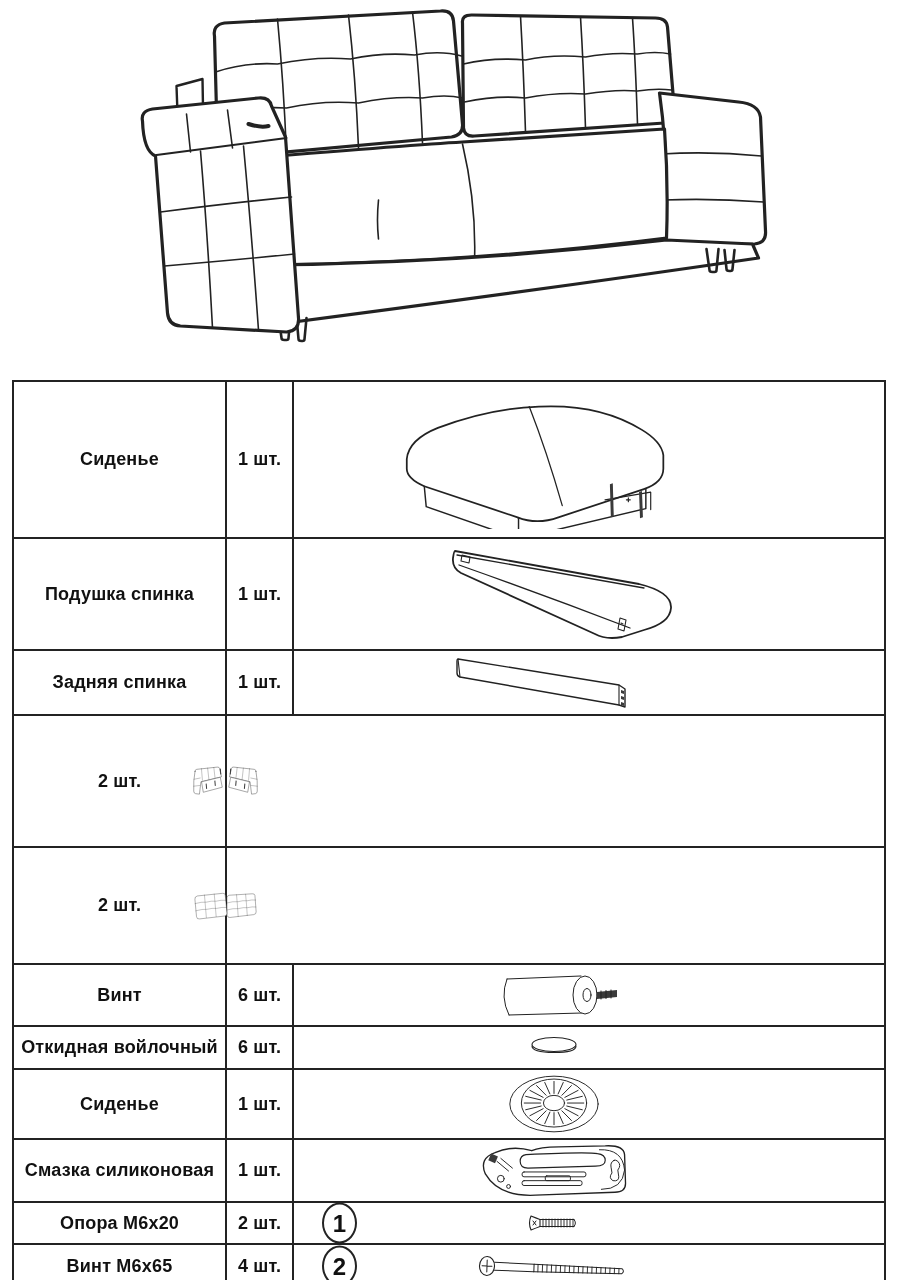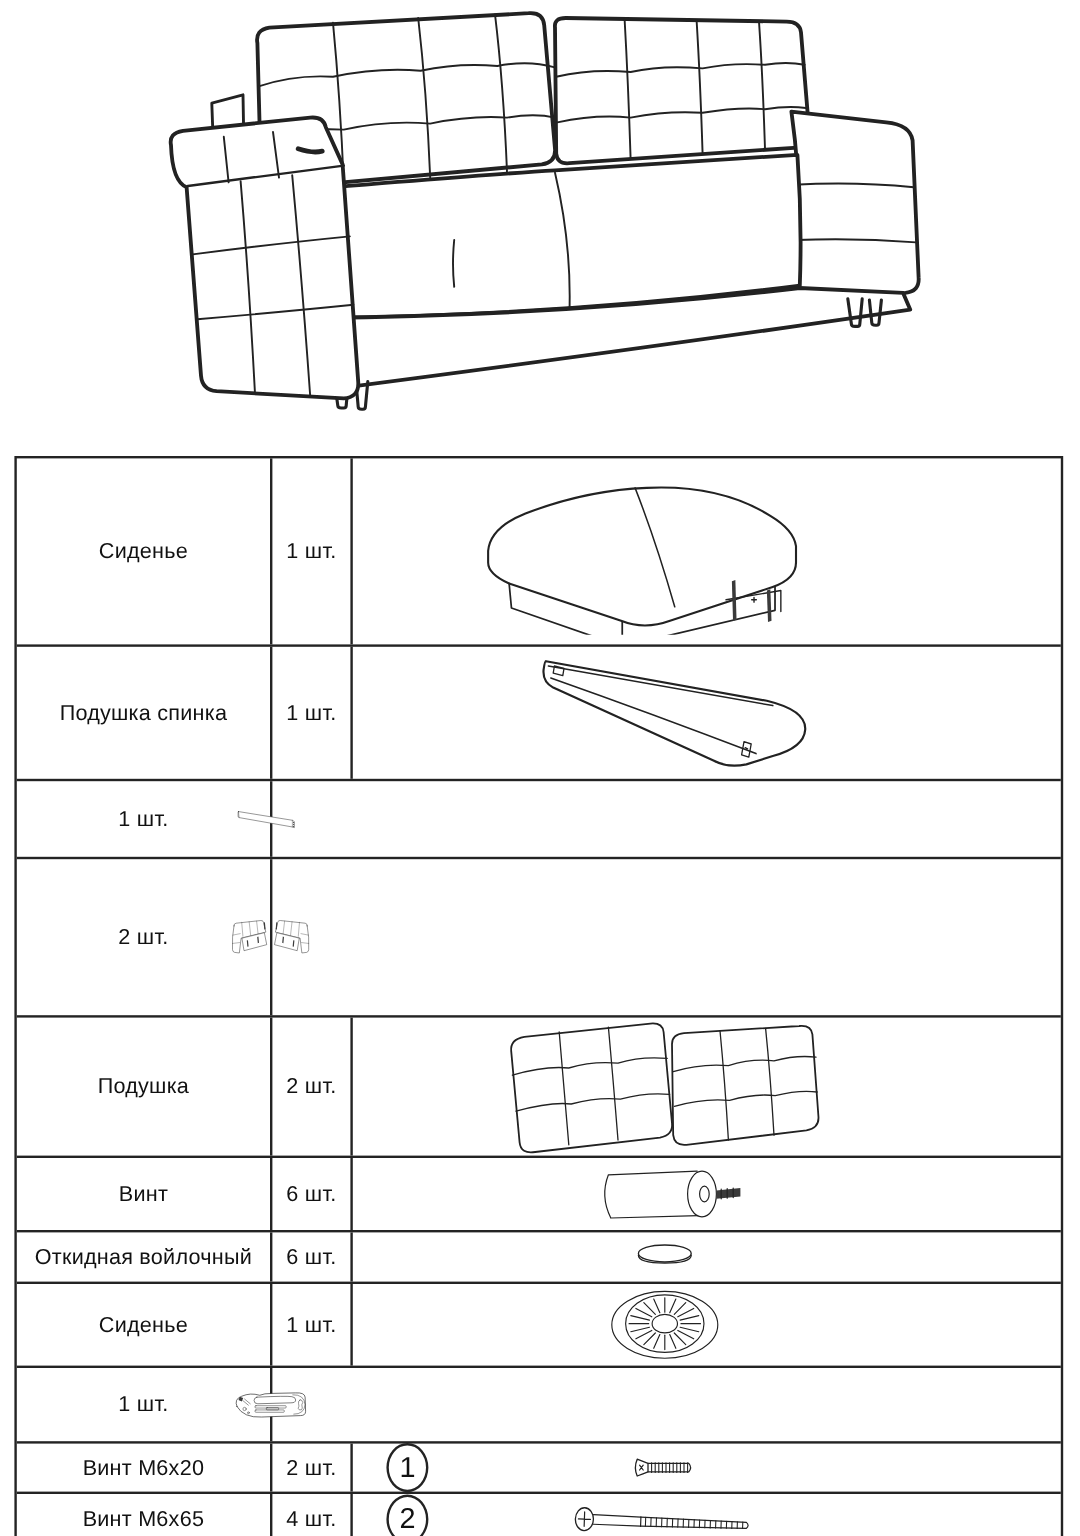--- a/index.html
+++ b/index.html
@@ -5,21 +5,21 @@
   html,body{margin:0;padding:0;}
   body{
     width:900px;height:1280px;background:#ffffff;position:relative;overflow:hidden;
     font-family:"Liberation Sans", sans-serif;color:#111;
   }
   .hero{position:absolute;left:108px;top:4px;width:665px;height:350px;}
   .tbl{
     position:absolute;left:12px;top:380px;width:874px;
     border:2px solid #232323;box-sizing:border-box;background:#fff;
   }
-  .row{display:grid;grid-template-columns:213px 67px 1fr;border-bottom:2px solid #232323;}
+  .row{display:grid;grid-template-columns:213px 67px 1fr;border-bottom:2px solid #232323;font-weight:bold;}
   .row:last-child{border-bottom:none;}
   .cell{display:flex;align-items:center;justify-content:center;box-sizing:border-box;}
   .cell.name,.cell.qty{border-right:2px solid #232323;font-size:18px;letter-spacing:.2px;text-align:center;}
   .cell.illo{position:relative;}
   .illo svg{display:block;}
   .shift{transform:translateX(-35px);}
   .shift-big{transform:translateX(-52px);}
   .r0{height:155px}.r1{height:110px}.r2{height:63px}.r3{height:130px}.r4{height:115px}
   .r5{height:60px}.r6{height:41px}.r7{height:68px}.r8{height:61px}.r9{height:40px}.r10{height:42px}
   .marker{
@@ -118,20 +118,21 @@
         <path class="ln fw" stroke-width="1.8" d="M31,10 L215,43 Q248,51 247,67 Q246,82 220,89 L198,96 Q182,99 171,93 L37,32 Q28,27 29,17 Q30,10 31,10 Z"></path>
         <path class="ln" stroke-width="1.3" d="M33,14 L220,47"></path>
         <path class="ln" stroke-width="1.3" d="M35,24 Q120,54 206,87"></path>
         <path class="ln" stroke-width="1.1" d="M38,14 L46,16 L45,22 L37,20 Z"></path>
         <path class="ln" stroke-width="1.1" d="M196,77 L202,79 L200,90 L194,88 Z M197,82 L199,83"></path>
       </svg>
     </div>
   </div>
 
   <div class="row r2">
+    <div class="cell name">Задняя спинка</div>
     <div class="cell qty">1 шт.</div>
     <div class="cell illo">
       <svg class="shift" width="240" height="58" viewBox="0 0 240 58">
         <path class="ln fw" stroke-width="1.4" d="M24,5 L185,31 L191,35 L191,53 L185,51 L26,23 Q23,22 23,19 L23,7 Q23,5 24,5 Z"></path>
         <path class="ln" stroke-width="1.1" d="M24,5 L26,23"></path>
         <path class="ln" stroke-width="1.1" d="M185,31 L185,51"></path>
         <path class="dk" d="M187,36 L190,37 L190,40 L187,39 Z M187,42 L190,43 L190,46 L187,45 Z M187,48 L190,49 L190,52 L187,51 Z"></path>
       </svg>
     </div>
   </div>
@@ -166,21 +167,20 @@
           <path class="ln fw" stroke-width="1.6" d="M40,62 L114,44 L122,84 L47,104 Z"></path>
           <path class="dk" d="M55,70 L59,69 L61,90 L57,91 Z"></path>
           <path class="dk" d="M90,58 L94,57 L96,78 L92,79 Z"></path>
           <path class="dk" d="M112,10 L116,9 L118,32 L114,33 Z"></path>
         </g>
       </svg>
     </div>
   </div>
 
   <div class="row r4">
-    <div class="cell name">Подушка</div>
     <div class="cell qty">2 шт.</div>
     <div class="cell illo">
       <svg class="shift" width="280" height="112" viewBox="0 0 280 112">
         <path class="ln fw" stroke-width="1.5" d="M146,20 Q146,12 156,11 L252,5 Q262,4 263,12 L268,80 Q269,90 258,92 L158,104 Q148,105 147,96 Z"></path>
         <g class="ln" stroke-width="1.1">
           <path d="M186,9 Q190,50 193,100"></path>
           <path d="M224,7 Q228,46 231,96"></path>
           <path d="M147,43 Q170,36 193,38 Q212,32 231,34 Q250,29 266,31"></path>
           <path d="M148,72 Q172,65 194,67 Q215,61 232,63 Q252,58 267,60"></path>
         </g>
@@ -248,40 +248,41 @@
             <line x1="58.2" y1="22.9" x2="68.2" y2="12.8"></line>
           <line x1="61.3" y1="25.1" x2="75.1" y2="17.8"></line>
             <line x1="63.3" y1="27.9" x2="79.5" y2="24"></line>
         </g>
         <ellipse class="ln fw" stroke-width="1" cx="50" cy="31" rx="11" ry="8"></ellipse>
       </svg>
     </div>
   </div>
 
   <div class="row r8">
+    <div class="cell name">Смазка силиконовая</div>
     <div class="cell qty">1 шт.</div>
     <div class="cell illo">
       <svg class="shift" width="170" height="58" viewBox="0 0 170 60">
         <path class="ln fw" stroke-width="1.4" d="M14,33 Q7,17 24,11 Q42,3 62,9 Q70,5 90,5 L138,4 Q157,3 158,13 L159,43 Q159,52 148,52 L66,55 Q28,57 14,33 Z"></path>
         <path class="ln" stroke-width="1" d="M132,8 Q156,7 158,29 Q156,49 134,49"></path>
         <path class="ln" stroke-width="1" d="M147,19 Q143,21 144,26 L145,32 Q141,37 146,40 Q152,41 152,36 L151,29 Q155,24 151,20 Q149,18 147,19 Z"></path>
         <path class="ln fw" stroke-width="1.2" d="M56,13 Q120,10 130,12 Q138,13 138,19 Q138,25 128,25 L58,27 Q50,27 50,20 Q50,14 56,13 Z"></path>
         <rect class="ln" stroke-width="1" x="52" y="31" width="66" height="5" rx="2"></rect>
         <rect class="ln" stroke-width="1" x="52" y="40" width="62" height="5" rx="2"></rect>
         <rect class="ln" stroke-width="1" x="76" y="35" width="26" height="5" rx="1.5"></rect>
         <path class="ln" stroke-width="1" d="M26,20 L38,30 M30,17 L42,27"></path>
         <path class="dk" d="M20,12 L27,15 L24,22 L17,19 Z"></path>
         <circle class="ln" stroke-width="1" cx="30" cy="38" r="3.5"></circle>
         <circle class="ln" stroke-width="1" cx="38" cy="46" r="2"></circle>
       </svg>
     </div>
   </div>
 
   <div class="row r9">
-    <div class="cell name">Винт М6х20</div>
+    <div class="cell name">Опора М6х20</div>
     <div class="cell qty">2 шт.</div>
     <div class="cell illo">
       <div class="marker">
         <span>1</span>
       </div>
       <svg class="shift" width="56" height="22" viewBox="0 0 56 22">
         <path class="ln fw" stroke-width="1.1" d="M5,4 Q2,11 5,18 Q10,16 14,14.5 L14,7.5 Q10,6 5,4 Z"></path>
         <path class="ln" stroke-width="1" d="M7,9 L10,13 M10,9 L7,13"></path>
         <path class="ln" stroke-width="1" d="M14,7.5 L48,7.5 M14,14.5 L48,14.5 M48,7.5 Q51,11 48,14.5"></path>
         <g class="ln" stroke-width="0.9">

